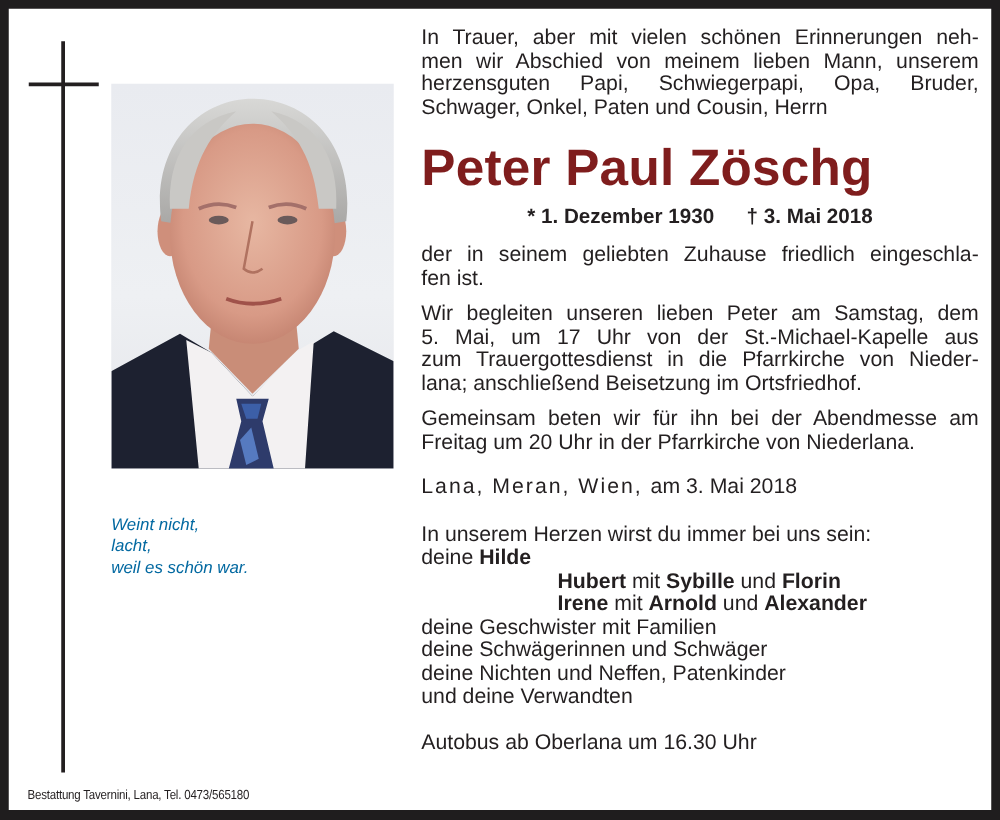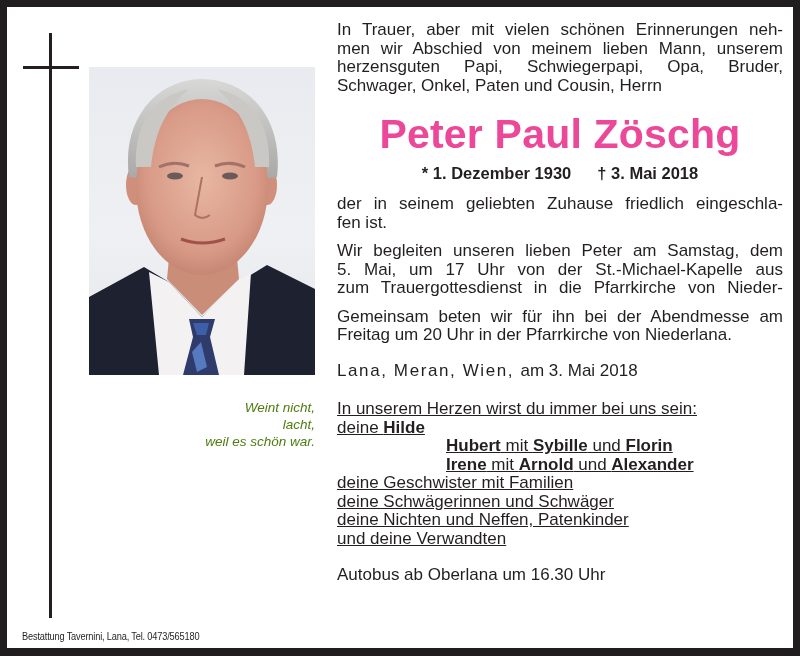--- a/index.html
+++ b/index.html
@@ -23,56 +23,56 @@
       width: 56px; height: 3px; background: #231f20;
     }
     .photo {
       position: absolute; left: 82px; top: 60px;
       width: 226px; height: 308px;
       overflow: hidden;
       background: linear-gradient(180deg, #e9ebf0 0%, #eef0f3 55%, #e4e5ea 100%);
     }
     .photo svg { display: block; }
     .quote {
-      position: absolute; left: 82px; top: 392px; width: 226px;
-      text-align: right; font-style: italic;
-      font-size: 13.5px; line-height: 17px; color: #4d7c0f;
+      position: absolute; left: 82px; top: 404px; width: 226px;
+      text-align: left; font-style: italic;
+      font-size: 13.5px; line-height: 17px; color: #0369a1;
     }
     .quote div { white-space: nowrap; }
     .footer-credit {
       position: absolute; left: 15px; top: 623px;
       font-size: 10.5px; color: #231f20; letter-spacing: -0.2px;
       font-family: "Liberation Sans Narrow", "Liberation Sans", sans-serif;
       transform: scaleX(0.88); transform-origin: left center;
       white-space: nowrap;
     }
     .text {
       position: absolute; left: 330px; top: 14px; width: 446px;
       font-size: 17px; line-height: 18.5px; color: #231f20;
     }
     .line { display: block; white-space: nowrap; }
     .jline { display: block; text-align: justify; text-align-last: justify; }
     .name {
       margin-top: 18px;
       font-weight: bold; font-size: 41px; line-height: 42px;
-      text-align: center; letter-spacing: 0.2px; white-space: nowrap;
-      color: #ec4899;
+      letter-spacing: 0.2px; white-space: nowrap;
+      color: #7f1d1d;
     }
     .dates {
       margin-top: 8px;
       font-weight: bold; font-size: 16.5px; line-height: 20px;
       text-align: center; white-space: nowrap;
     }
     .dates span + span { margin-left: 26px; }
     .para { margin-top: 10px; }
     .para.first { margin-top: 12px; }
     .place { margin-top: 17px; letter-spacing: 1.6px; white-space: nowrap; }
     .place .date { letter-spacing: 0; }
     .family { margin-top: 20px; }
-    .family .row { display: block; white-space: nowrap; text-decoration: underline; }
+    .family .row { display: block; white-space: nowrap; }
     .family .indent { padding-left: 109px; }
     .family b { font-weight: bold; }
     .bus { margin-top: 18px; white-space: nowrap; }
   </style>
 </head>
 <body>
 
 <div class="card">
 
   <div class="cross-v"></div>
@@ -149,20 +149,21 @@
 
     <div class="para first">
       <span class="jline">der in seinem geliebten Zuhause friedlich eingeschla-</span>
       <span class="line">fen ist.</span>
     </div>
 
     <div class="para">
       <span class="jline">Wir begleiten unseren lieben Peter am Samstag, dem</span>
       <span class="jline">5. Mai, um 17 Uhr von der St.-Michael-Kapelle aus</span>
       <span class="jline">zum Trauergottesdienst in die Pfarrkirche von Nieder-</span>
+      <span class="line">lana; anschließend Beisetzung im Ortsfriedhof.</span>
     </div>
 
     <div class="para">
       <span class="jline">Gemeinsam beten wir für ihn bei der Abendmesse am</span>
       <span class="line">Freitag um 20 Uhr in der Pfarrkirche von Niederlana.</span>
     </div>
 
     <div class="place">
       <span>Lana, Meran, Wien,</span>
       <span class="date">am 3. Mai 2018</span>

